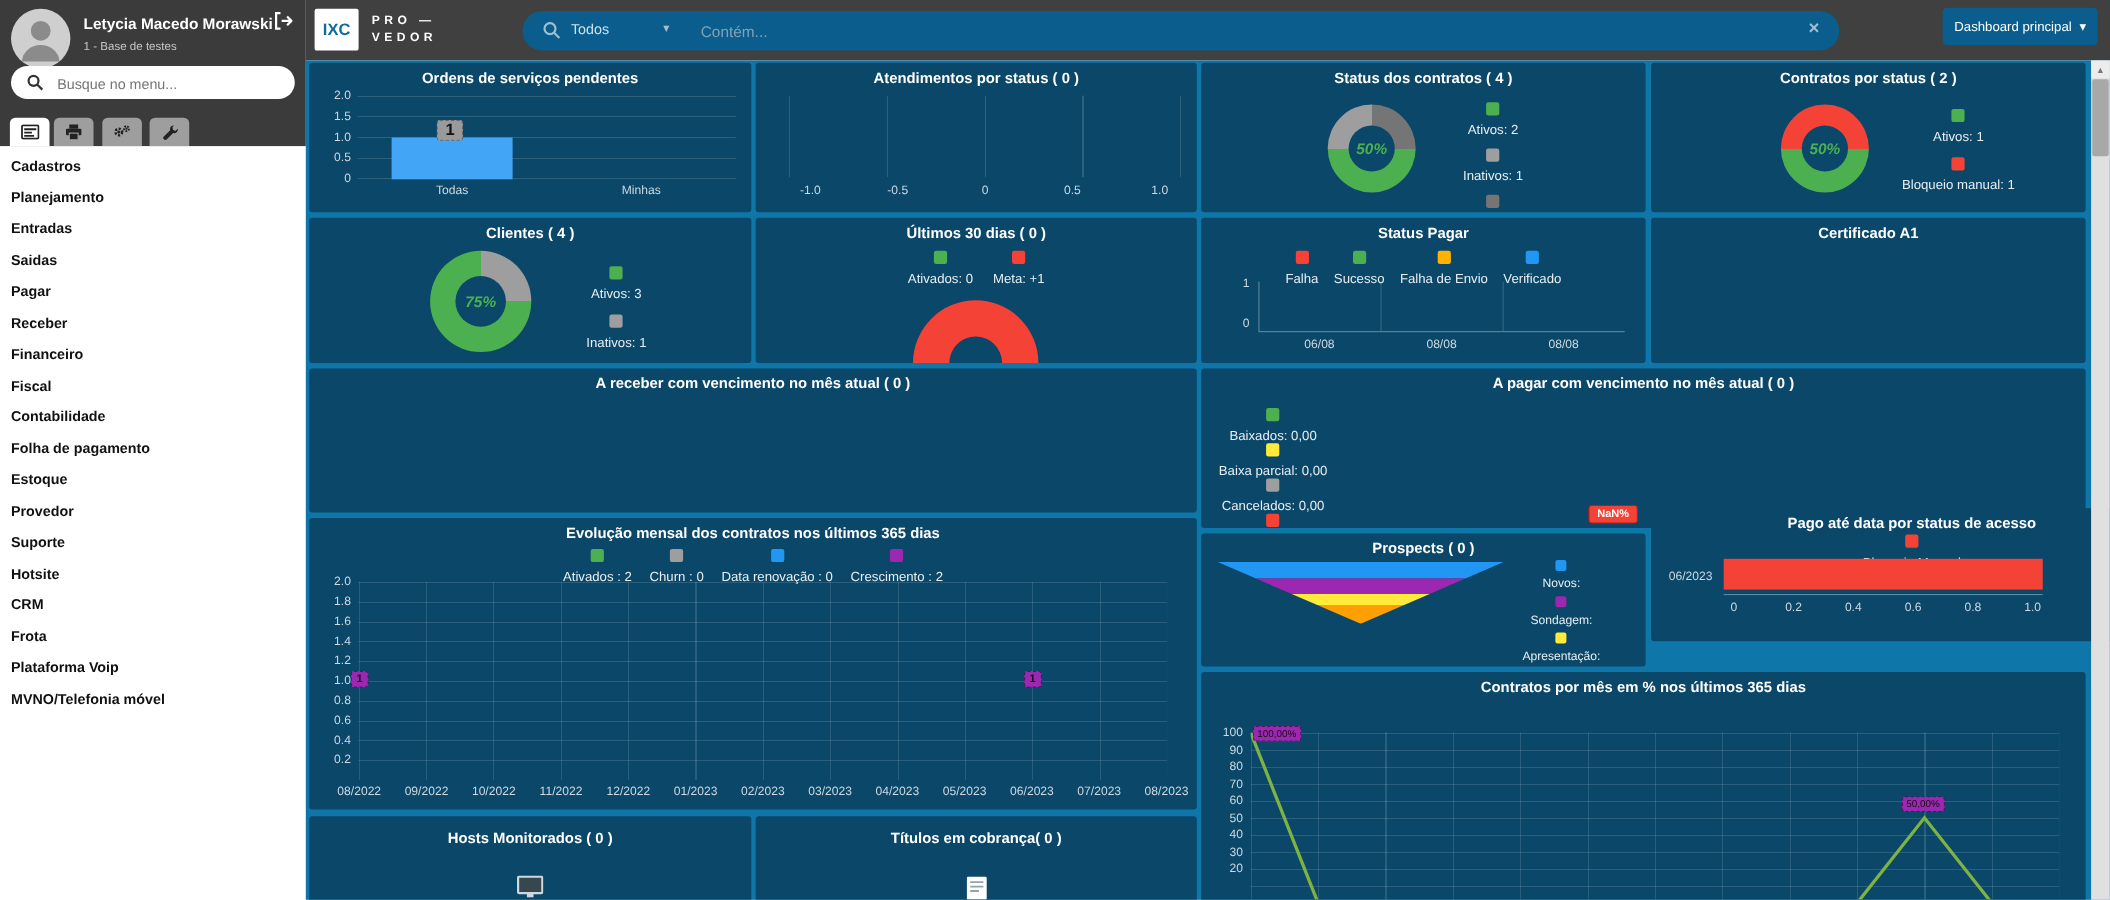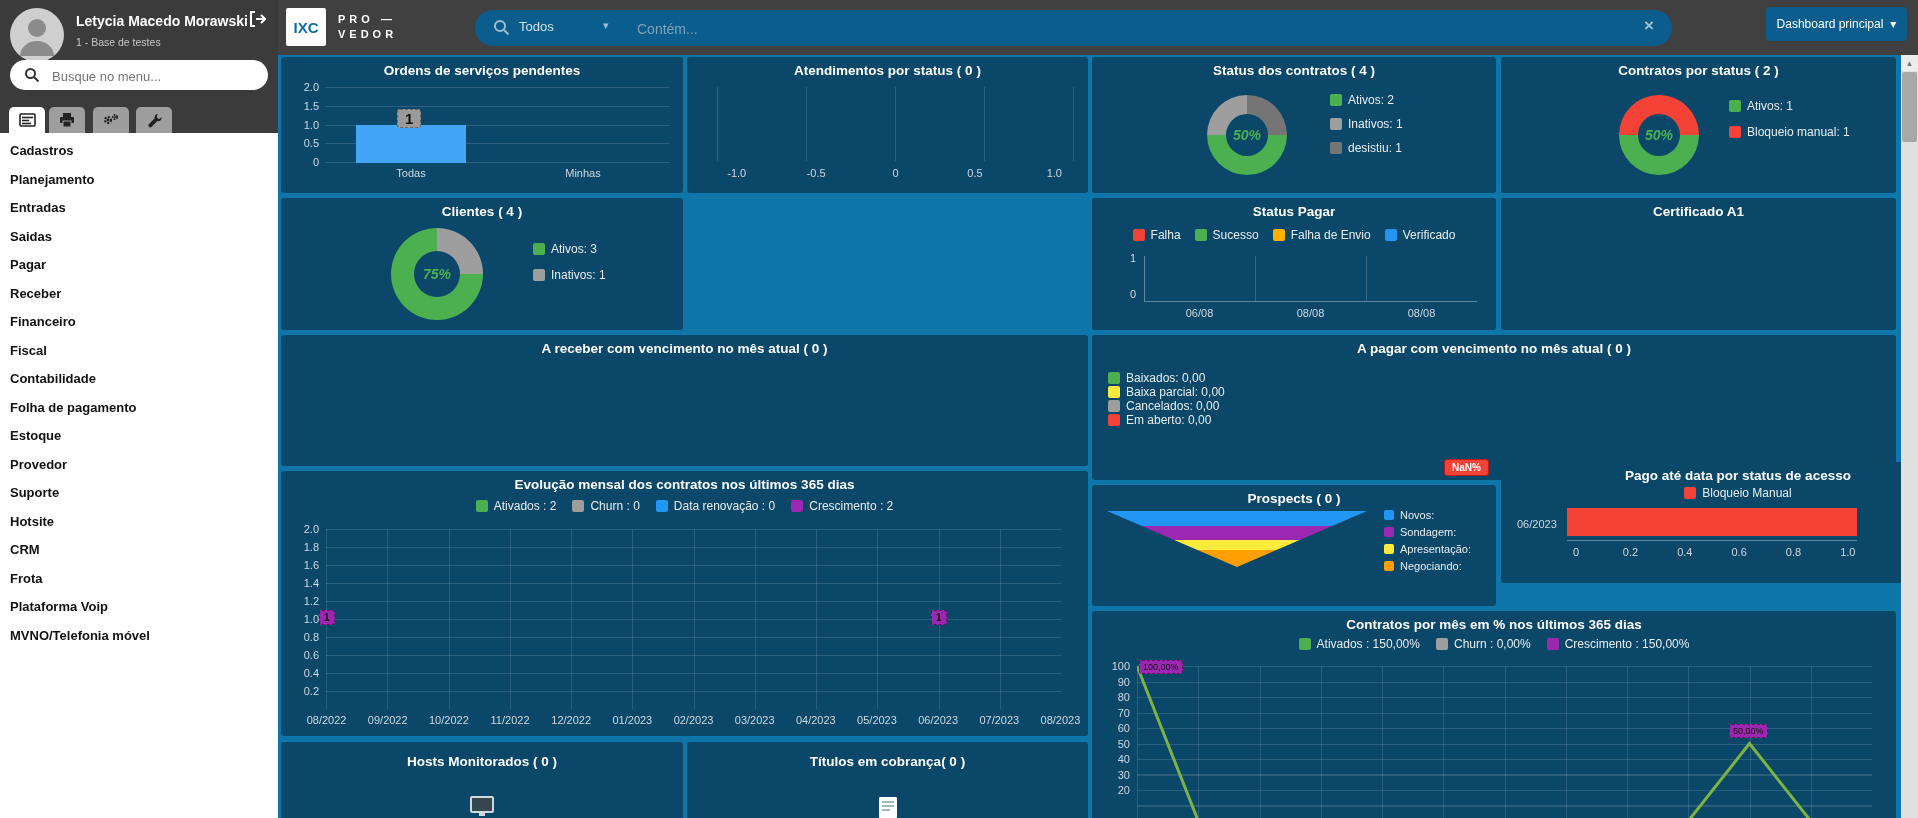--- a/index.html
+++ b/index.html
@@ -39,21 +39,21 @@
   
   .dash{position:absolute;left:278px;top:55px;width:1640px;height:763px;background:#0e76a9;overflow:hidden;}
   .card{position:absolute;background:#0a4769;border-radius:3px;overflow:hidden;}
   .ct{position:absolute;top:6px;left:0;right:0;text-align:center;color:#fff;font-weight:700;font-size:13.5px;}
   .tick{font-size:11px;color:#ced9e0;}
   .ycol{position:absolute;display:flex;flex-direction:column;justify-content:space-between;align-items:flex-end;}
   .xrow{position:absolute;display:flex;}
   .xrow .tick{flex:1;text-align:center;}
   .leg-row{position:absolute;left:0;right:0;display:flex;justify-content:center;gap:18px;}
   .leg-col{position:absolute;display:flex;flex-direction:column;}
-  .leg-item{display:flex;align-items:center;font-size:12px;color:#e8eef2;gap:6px;white-space:nowrap;}
+  .leg-item{display:flex;align-items:center;font-size:12px;color:#e8eef2;gap:6px;white-space:nowrap;flex-direction:column;}
   .sw{width:12px;height:12px;border-radius:2px;display:inline-block;flex:none;}
   .grid-h{background-image:repeating-linear-gradient(to bottom,rgba(255,255,255,.14) 0 1px,transparent 1px 18.75px);}
   .donut{position:absolute;border-radius:50%;}
   .hole{position:absolute;border-radius:50%;background:#0a4769;display:flex;align-items:center;justify-content:center;
      color:#4caf50;font-weight:700;font-style:italic;font-size:14px;}
   .pt-badge{position:absolute;background:#9c27b0;border:1px dashed rgba(0,0,0,.45);border-radius:3px;
      color:#111;font-size:10px;font-weight:700;padding:1px 4px;}
   .pct-badge{position:absolute;background:#9c27b0;border:1px dashed rgba(0,0,0,.45);border-radius:3px;
      color:#111;font-size:9px;font-weight:400;padding:1px 3px;}
   .axisline{position:absolute;background:rgba(255,255,255,.35);}
@@ -249,20 +249,37 @@
           <i class="sw" style="background: rgb(76, 175, 80);"></i>
           <span>Ativos: 3</span>
         </span>
         <span class="leg-item">
           <i class="sw" style="background: rgb(158, 158, 158);"></i>
           <span>Inativos: 1</span>
         </span>
       </div>
   </div>
 
+  <div class="card" style="left:409px;top:143px;width:401px;height:132px">
+    <div class="ct">Últimos 30 dias ( 0 )</div>
+    <div class="leg-row" style="top:30px">
+
+    <span class="leg-item">
+          <i class="sw" style="background: rgb(76, 175, 80);"></i>
+          <span>Ativados: 0</span>
+        </span>
+        <span class="leg-item">
+          <i class="sw" style="background: rgb(244, 67, 54);"></i>
+          <span>Meta: +1</span>
+        </span>
+      </div>
+    <svg style="position:absolute;left:138px;top:70px" width="124" height="62" viewBox="0 0 124 62">
+      <path d="M5,62 A57,57 0 0 1 119,62 L86,62 A24,24 0 0 0 38,62 Z" fill="#f44336"></path>
+    </svg>
+  </div>
 
   <div class="card" style="left:814px;top:143px;width:404px;height:132px">
     <div class="ct">Status Pagar</div>
     <div class="leg-row" style="top:30px;gap:14px">
 
     <span class="leg-item">
           <i class="sw" style="background: rgb(244, 67, 54);"></i>
           <span>Falha</span>
         </span>
         <span class="leg-item">
@@ -431,35 +448,20 @@
         <span class="tick">0.2</span>
         <span class="tick">0.4</span>
         <span class="tick">0.6</span>
         <span class="tick">0.8</span>
         <span class="tick">1.0</span>
       </div>
   </div>
 
   <div class="card" style="left:814px;top:556px;width:804px;height:207px;border-radius:3px 3px 0 0">
     <div class="ct">Contratos por mês em % nos últimos 365 dias</div>
-    <div class="leg-row" style="top:26px;gap:16px">
-
-    <span class="leg-item">
-          <i class="sw" style="background: rgb(76, 175, 80);"></i>
-          <span>Ativados : 150,00%</span>
-        </span>
-        <span class="leg-item">
-          <i class="sw" style="background: rgb(158, 158, 158);"></i>
-          <span>Churn : 0,00%</span>
-        </span>
-        <span class="leg-item">
-          <i class="sw" style="background: rgb(156, 39, 176);"></i>
-          <span>Crescimento : 150,00%</span>
-        </span>
-      </div>
     <div class="ycol" style="left:12px;top:49px;width:26px;height:136px">
 
     <span class="tick">100</span>
         <span class="tick">90</span>
         <span class="tick">80</span>
         <span class="tick">70</span>
         <span class="tick">60</span>
         <span class="tick">50</span>
         <span class="tick">40</span>
         <span class="tick">30</span>

